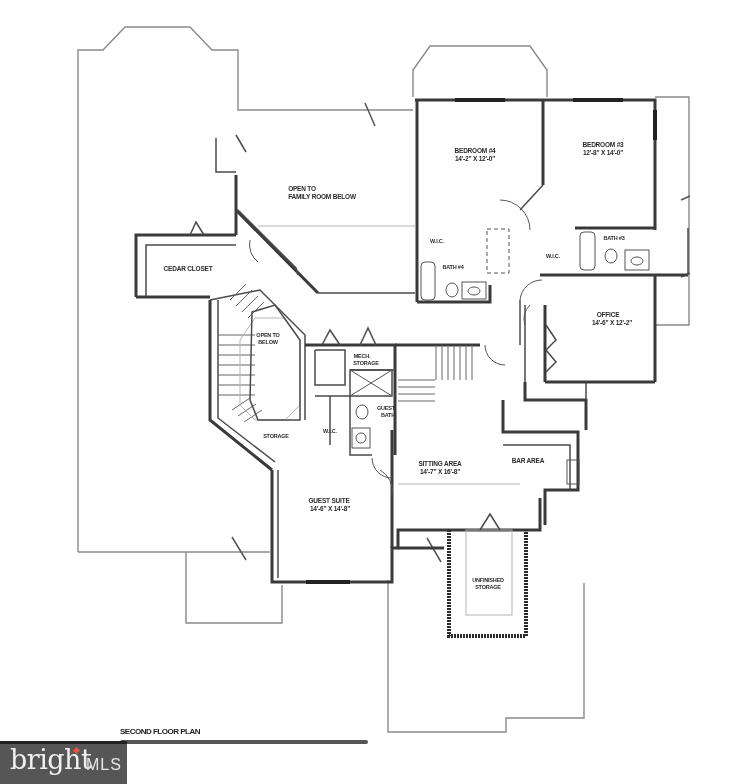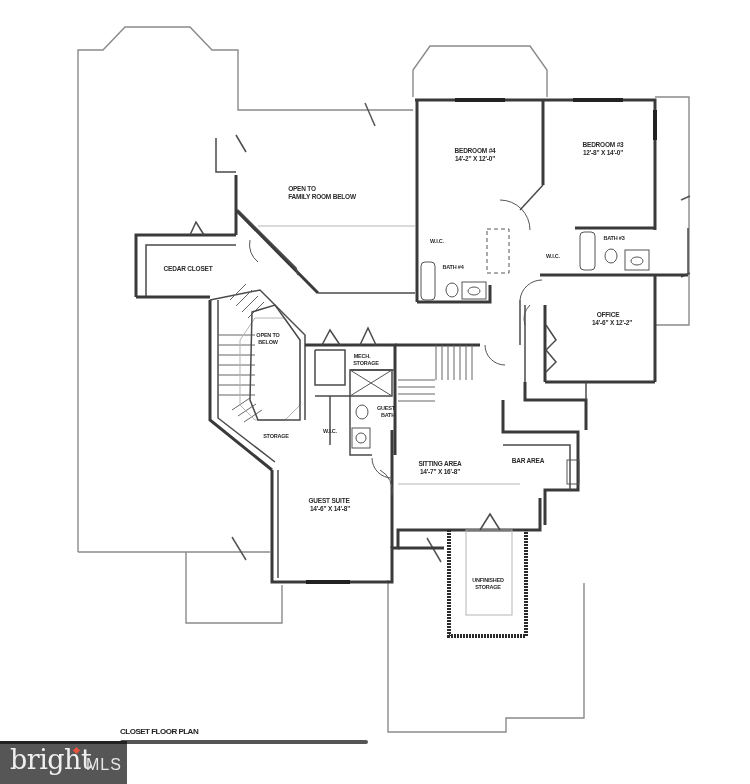--- a/index.html
+++ b/index.html
@@ -197,20 +197,20 @@
     <text class="lbl" x="440" y="466">SITTING AREA</text>
     <text class="lbl" x="440" y="474">14'-7" X 16'-8"</text>
     <text class="lbl" x="528" y="463">BAR AREA</text>
     <text class="lbl" x="329" y="503">GUEST SUITE</text>
     <text class="lbl" x="330" y="511">14'-6" X 14'-8"</text>
     <text class="lbl lbl-sm" x="488" y="582">UNFINISHED</text>
     <text class="lbl lbl-sm" x="488" y="589">STORAGE</text>
   </g>
 </svg>
 
-<div class="title-text">CLOSET FLOOR PLAN</div>
+<div class="title-text">SECOND FLOOR PLAN</div>
 <div class="title-bar"></div>
 
 <div class="badge">
   <span class="brand">bright</span>
   <span class="spark"></span>
   <span class="mls">MLS</span>
 </div>
 
 </body></html>

